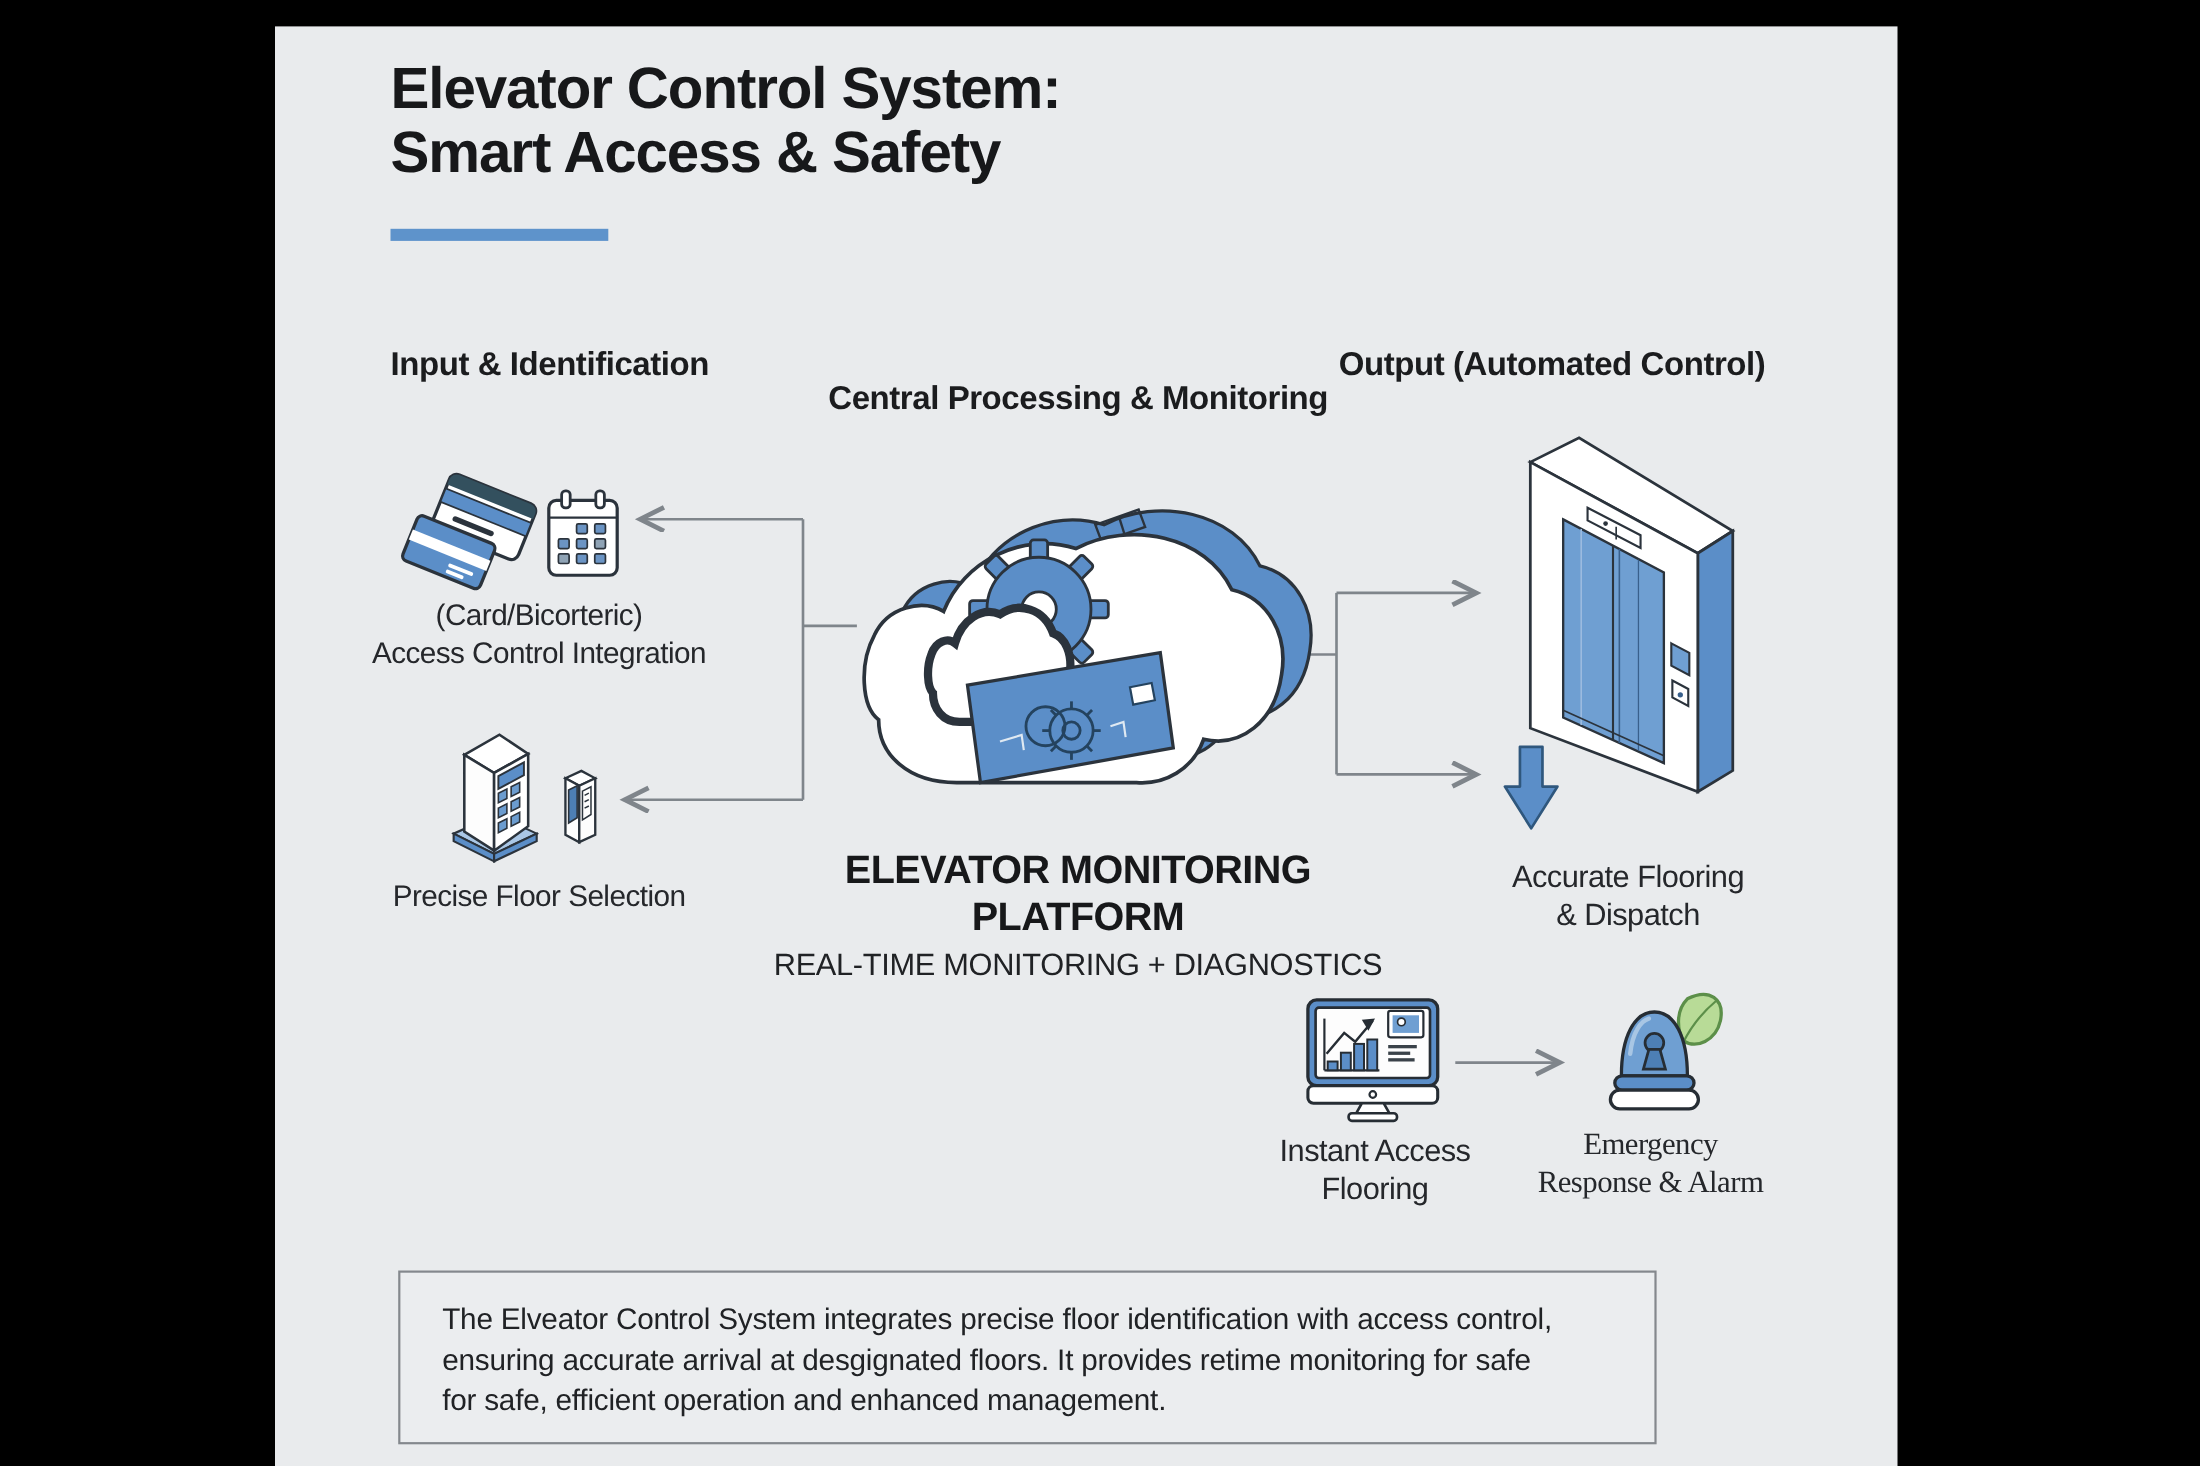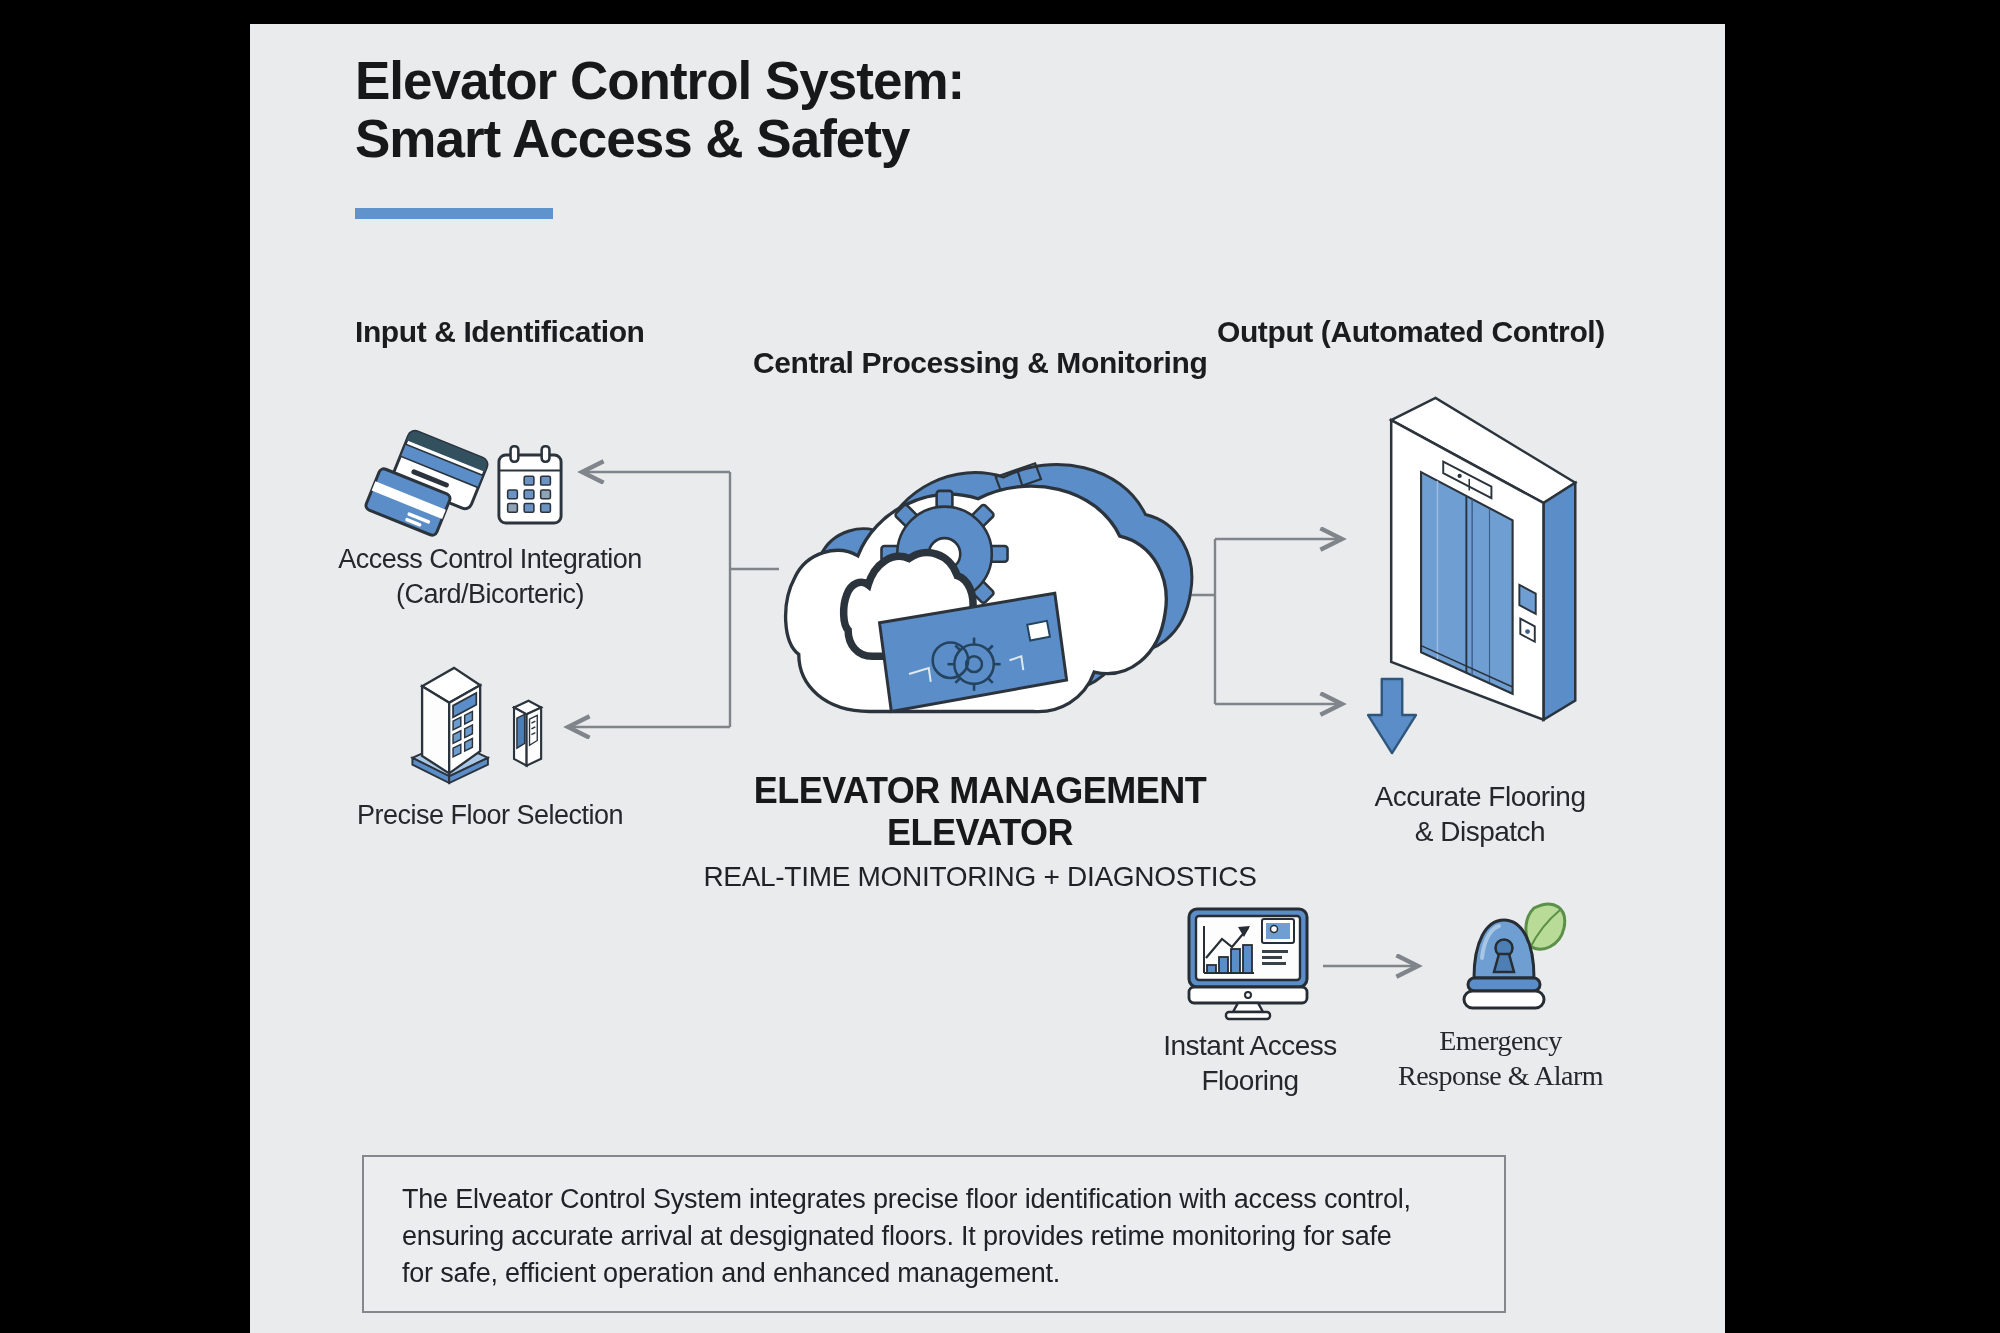--- a/index.html
+++ b/index.html
@@ -87,22 +87,22 @@
         <rect x="12" y="47" width="10" height="9" rx="1.5" fill="#6b94c4"></rect>
         <rect x="29" y="47" width="10" height="9" rx="1.5" fill="#6b94c4"></rect>
         <rect x="46" y="47" width="10" height="9" rx="1.5" fill="#8fa3b5"></rect>
         <rect x="12" y="61" width="10" height="9" rx="1.5" fill="#8fa3b5"></rect>
         <rect x="29" y="61" width="10" height="9" rx="1.5" fill="#6b94c4"></rect>
         <rect x="46" y="61" width="10" height="9" rx="1.5" fill="#6b94c4"></rect>
       </g>
     </svg>
 
     <div class="lbl" style="left:70px;top:518px;width:340px;">
+      <div>(Card/Bicorteric)</div>
       <div>Access Control Integration</div>
-      <div>(Card/Bicorteric)</div>
     </div>
 
     <svg class="icon" style="left:160px;top:640px;" width="150" height="120" viewBox="0 0 150 124">
 
       <polygon points="0,97 38,116 78,97 40,79" fill="#aac7e6" stroke="#2b333c" stroke-width="2"></polygon>
 
       <polygon points="10,23 43,4 70,22 38,40" fill="#fff" stroke="#2b333c" stroke-width="2.4"></polygon>
       <polygon points="10,23 38,40 38,113 10,95" fill="#fdfdfd" stroke="#2b333c" stroke-width="2.4"></polygon>
       <polygon points="38,40 70,22 70,90 38,113" fill="#fff" stroke="#2b333c" stroke-width="2.4"></polygon>
       <polygon points="42,43 66,30 66,42 42,55" fill="#5b8ec8" stroke="#2b333c" stroke-width="1.8"></polygon>
@@ -179,21 +179,21 @@
           <line x1="-14" y1="14" x2="-19" y2="19"></line>
             <line x1="14" y1="-14" x2="19" y2="-19"></line>
         </g>
         <polygon points="250,212 270,208 273,224 253,228" fill="#fff" stroke="#24435f" stroke-width="2"></polygon>
         <polyline points="232,248 244,244 246,258" fill="none" stroke="#dfe9f2" stroke-width="2"></polyline>
         <polyline points="130,262 150,256 152,270" fill="none" stroke="#dfe9f2" stroke-width="2"></polyline>
       </g>
     </svg>
 
     <div class="plat">
-      <div class="name">ELEVATOR MANAGEMENT ELEVATOR</div>
+      <div class="name">ELEVATOR MONITORING PLATFORM</div>
       <div class="sub">REAL-TIME MONITORING + DIAGNOSTICS</div>
     </div>
 
     <svg class="icon" style="left:1120px;top:371px;" width="212" height="347" viewBox="0 0 220 360">
       <polygon points="22,26 68,3 213,91 180,112" fill="#fff" stroke="#2b333c" stroke-width="2.6"></polygon>
       <polygon points="180,112 213,91 213,317 180,337" fill="#5b8ec8" stroke="#2b333c" stroke-width="2.6"></polygon>
       <polygon points="22,26 180,112 180,337 22,277" fill="#fff" stroke="#2b333c" stroke-width="2.6"></polygon>
 
       <polygon points="53,80 148,130 148,310 53,267" fill="#6f9fd2" stroke="#2b333c" stroke-width="2.2"></polygon>
       <line x1="100" y1="105" x2="100" y2="288" stroke="#2b333c" stroke-width="2"></line>

